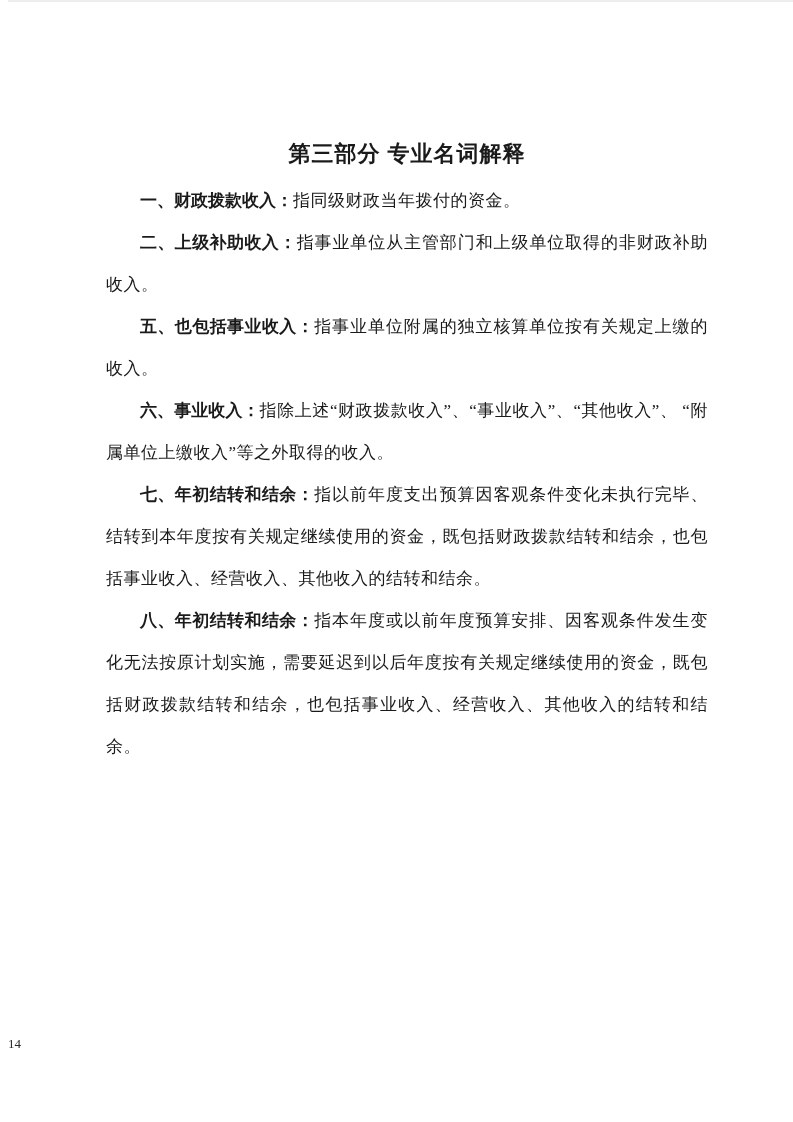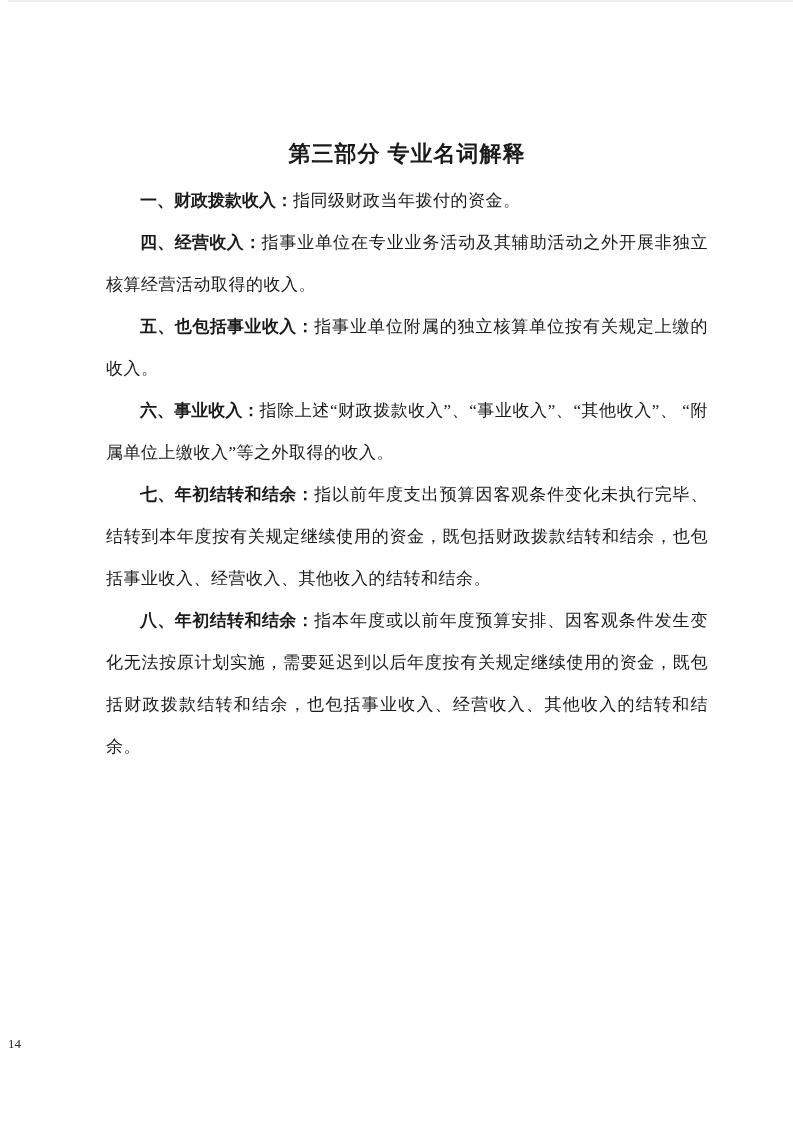--- a/index.html
+++ b/index.html
@@ -66,23 +66,23 @@
 <body>
 
 <div class="page">
   <div class="page-top-edge"></div>
 
   <div class="content">
     <h1 class="doc-title">第三部分 专业名词解释</h1>
 
     <p class="para"><span class="term">一、财政拨款收入：</span><span>指同级财政当年拨付的资金。</span></p>
 
+    <p class="para"><span class="term">二、上级补助收入：</span><span>指事业单位从主管部门和上级单位取得的非财政补助收入。</span></p>
 
 
-    <p class="para"><span class="term">四、经营收入：</span><span>指事业单位在专业业务活动及其辅助活动之外开展非独立核算经营活动取得的收入。</span></p>
 
     <p class="para"><span class="term">五、也包括事业收入：</span><span>指事业单位附属的独立核算单位按有关规定上缴的收入。</span></p>
 
     <p class="para"><span class="term">六、事业收入：</span><span>指除上述“财政拨款收入”、“事业收入”、“其他收入”、 “附属单位上缴收入”等之外取得的收入。</span></p>
 
     <p class="para"><span class="term">七、年初结转和结余：</span><span>指以前年度支出预算因客观条件变化未执行完毕、结转到本年度按有关规定继续使用的资金，既包括财政拨款结转和结余，也包括事业收入、经营收入、其他收入的结转和结余。</span></p>
 
     <p class="para"><span class="term">八、年初结转和结余：</span><span>指本年度或以前年度预算安排、因客观条件发生变化无法按原计划实施，需要延迟到以后年度按有关规定继续使用的资金，既包括财政拨款结转和结余，也包括事业收入、经营收入、其他收入的结转和结余。</span></p>
   </div>
 

